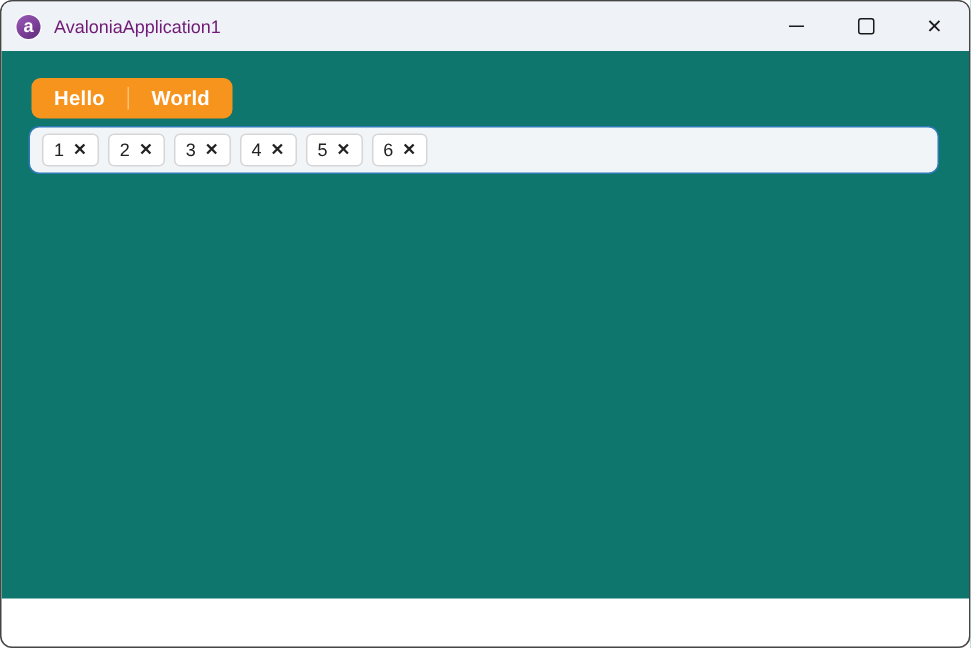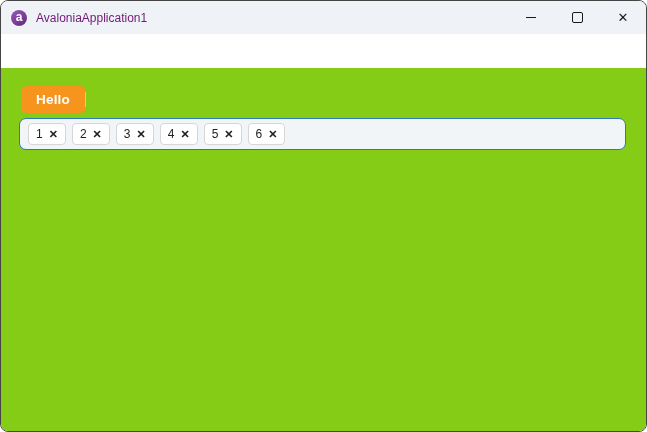--- a/index.html
+++ b/index.html
@@ -74,22 +74,21 @@
   .close-glyph {
     font-size: 13px;
     font-weight: 400;
     color: #1a1a1a;
     line-height: 1;
   }
   
   .content {
     position: relative;
     height: 365px;
-    background: #84cc16;
-    margin-top: 34px;
+    background: #0f766e;
   }
   .tabstrip {
     position: absolute;
     left: 20px;
     top: 18px;
     height: 27px;
     display: flex;
     align-items: stretch;
     background: #f7941e;
     border-radius: 6px;
@@ -170,20 +169,21 @@
         <span class="close-glyph">✕</span>
       </div>
     </div>
   </div>
 
   <div class="content">
 
     <div class="tabstrip">
       <div class="tab">Hello</div>
       <div class="tab-divider"></div>
+      <div class="tab">World</div>
     </div>
 
     <div class="chipbar">
       <div class="chip">
         <span class="chip-label">1</span>
         <span class="chip-x">✕</span>
       </div>
       <div class="chip">
         <span class="chip-label">2</span>
         <span class="chip-x">✕</span>

